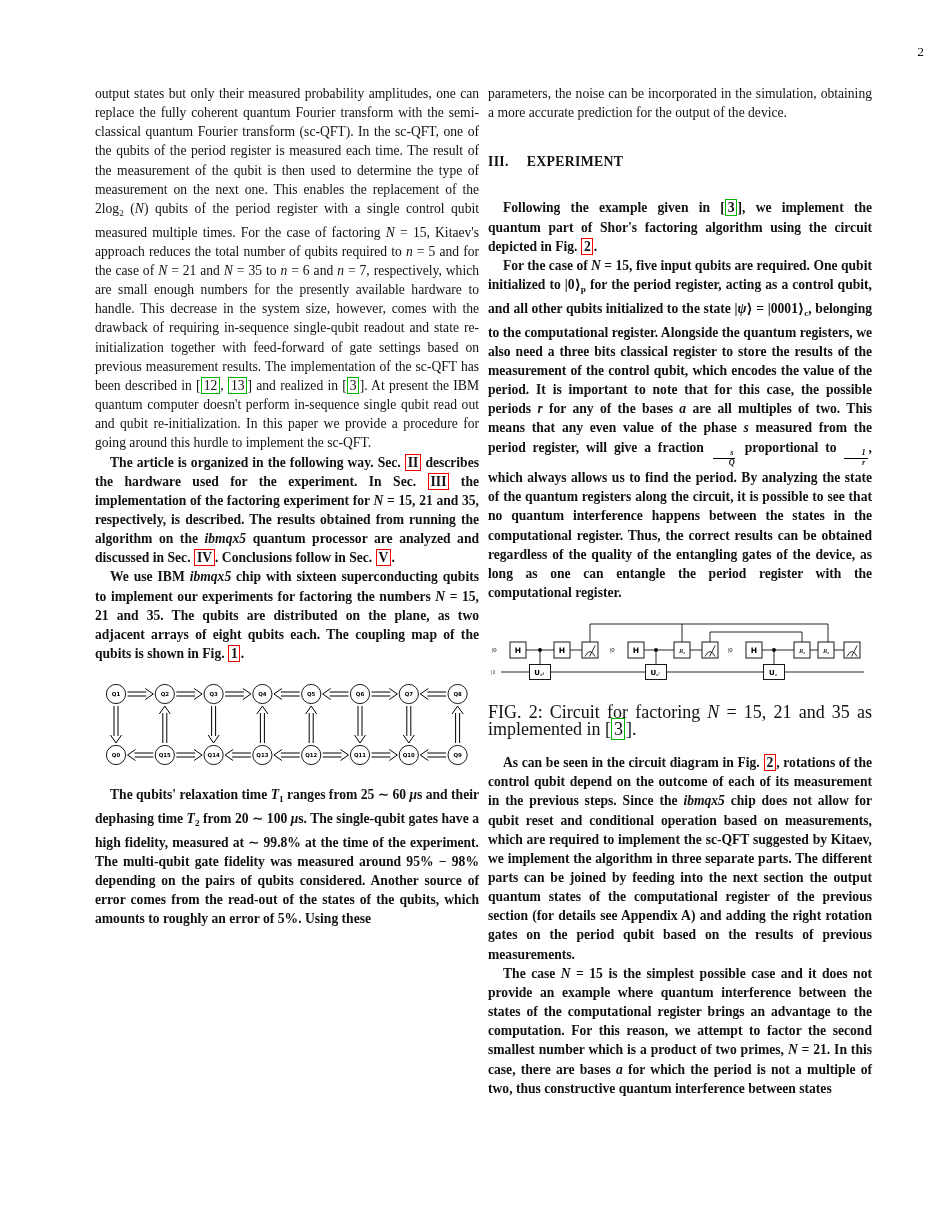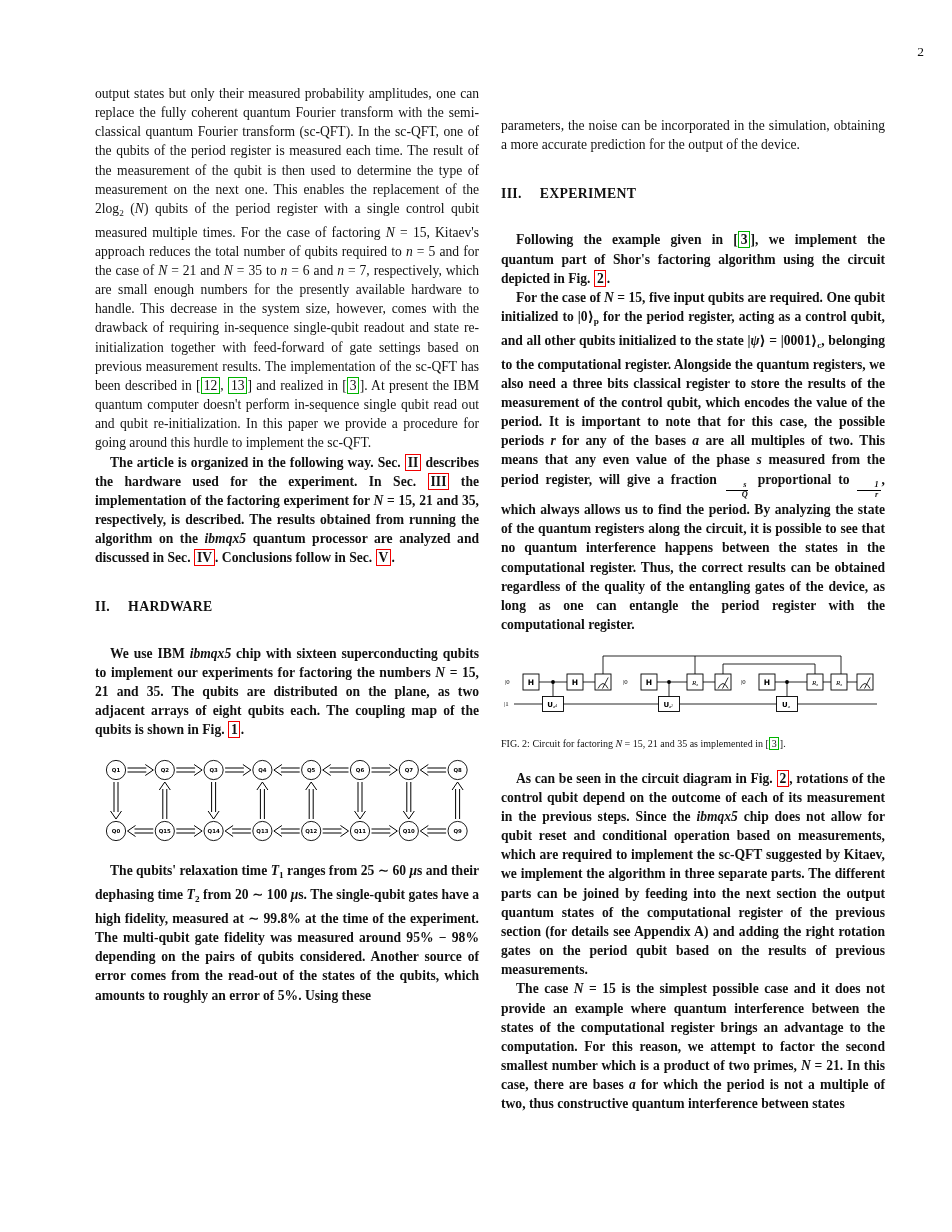--- a/index.html
+++ b/index.html
@@ -7,30 +7,30 @@
     position:relative;
     width:952px;height:1232px;
     margin:0 auto;
     background:#ffffff;
     font-family:"Liberation Serif","DejaVu Serif",serif;
     color:#111;
   }
   .pagenum{position:absolute;top:44px;right:28px;font-size:13.5px;}
   .col{position:absolute;top:84px;width:384px;font-size:13.6px;line-height:19.15px;}
   .col-left{left:95px;}
-  .col-right{left:501px;margin-top:32px;}
+  .col-right{left:488px;}
   .para{text-align:justify;margin:0;}
   .indent{text-indent:15px;font-weight:bold;}
   .sec-heading{
     text-align:left;font-weight:bold;font-size:13.8px;
     margin:30px 0 27px 0;letter-spacing:0.3px;
   }
   .sec-num{margin-right:18px;}
   .figure{margin:16px 0 4px 0;}
-  .caption{font-size:10px;line-height:16.4px;text-align:justify;margin:8px 0 16px 0;}
+  .caption{font-size:18px;line-height:16.4px;text-align:justify;margin:8px 0 16px 0;}
   .seg-t{}
   .seg-i{font-style:italic;}
   .seg-sb{font-size:68%;vertical-align:-0.28em;}
   .seg-rr{border:1px solid #f10000;padding:0 1.5px;margin:0 0.5px;}
   .seg-gg{border:1px solid #00b400;padding:0 1.5px;margin:0 0.5px;}
   .frac{
     display:inline-flex;flex-direction:column;align-items:center;
     vertical-align:-0.45em;font-size:61%;line-height:1.08;font-style:italic;
     margin:0 1px;
   }
@@ -40,23 +40,20 @@
 </style>
 </head>
 <body>
 
 <div class="page">
   <div class="pagenum">2</div>
 
   <div class="col col-left">
     <p class="para"><span class="seg-t">output states but only their measured probability amplitudes, one can replace the fully coherent quantum Fourier transform with the semi-classical quantum Fourier transform (sc-QFT). In the sc-QFT, one of the qubits of the period register is measured each time. The result of the measurement of the qubit is then used to determine the type of measurement on the next one. This enables the replacement of the 2log</span><span class="seg-sb">2</span><span class="seg-t"> (</span><span class="seg-i">N</span><span class="seg-t">) qubits of the period register with a single control qubit measured multiple times. For the case of factoring </span><span class="seg-i">N</span><span class="seg-t"> = 15, Kitaev's approach reduces the total number of qubits required to </span><span class="seg-i">n</span><span class="seg-t"> = 5 and for the case of </span><span class="seg-i">N</span><span class="seg-t"> = 21 and </span><span class="seg-i">N</span><span class="seg-t"> = 35 to </span><span class="seg-i">n</span><span class="seg-t"> = 6 and </span><span class="seg-i">n</span><span class="seg-t"> = 7, respectively, which are small enough numbers for the presently available hardware to handle. This decrease in the system size, however, comes with the drawback of requiring in-sequence single-qubit readout and state re-initialization together with feed-forward of gate settings based on previous measurement results. The implementation of the sc-QFT has been described in [</span><span class="seg-gg">12</span><span class="seg-t">, </span><span class="seg-gg">13</span><span class="seg-t">] and realized in [</span><span class="seg-gg">3</span><span class="seg-t">]. At present the IBM quantum computer doesn't perform in-sequence single qubit read out and qubit re-initialization. In this paper we provide a procedure for going around this hurdle to implement the sc-QFT.</span></p>
     <p class="para indent"><span class="seg-t">The article is organized in the following way. Sec. </span><span class="seg-rr">II</span><span class="seg-t"> describes the hardware used for the experiment. In Sec. </span><span class="seg-rr">III</span><span class="seg-t"> the implementation of the factoring experiment for </span><span class="seg-i">N</span><span class="seg-t"> = 15, 21 and 35, respectively, is described. The results obtained from running the algorithm on the </span><span class="seg-i">ibmqx5</span><span class="seg-t"> quantum processor are analyzed and discussed in Sec. </span><span class="seg-rr">IV</span><span class="seg-t">. Conclusions follow in Sec. </span><span class="seg-rr">V</span><span class="seg-t">.</span></p>
-    <div class="sec-heading">
-      <span class="sec-num">II.</span><span>HARDWARE</span>
-    </div>
     <p class="para indent"><span class="seg-t">We use IBM </span><span class="seg-i">ibmqx5</span><span class="seg-t"> chip with sixteen superconducting qubits to implement our experiments for factoring the numbers </span><span class="seg-i">N</span><span class="seg-t"> = 15, 21 and 35. The qubits are distributed on the plane, as two adjacent arrays of eight qubits each. The coupling map of the qubits is shown in Fig. </span><span class="seg-rr">1</span><span class="seg-t">.</span></p>
     <div class="figure">
       <svg id="fig1-svg" width="384" height="102" viewBox="0 0 384 102">
           <line stroke="#000" stroke-width="1" fill="none" x1="32.5" y1="13" x2="51.3" y2="13"></line>
           <line stroke="#000" stroke-width="1" fill="none" x1="32.5" y1="17" x2="51.3" y2="17"></line>
           <polyline stroke="#000" stroke-width="1" fill="none" points="50.3,9.5 58.3,15 50.3,20.5"></polyline>
           <line stroke="#000" stroke-width="1" fill="none" x1="39.5" y1="74" x2="58.3" y2="74"></line>
           <line stroke="#000" stroke-width="1" fill="none" x1="39.5" y1="78" x2="58.3" y2="78"></line>
           <polyline stroke="#000" stroke-width="1" fill="none" points="40.5,70.5 32.5,76 40.5,81.5"></polyline>
           <line stroke="#000" stroke-width="1" fill="none" x1="81.3" y1="13" x2="100.1" y2="13"></line>

